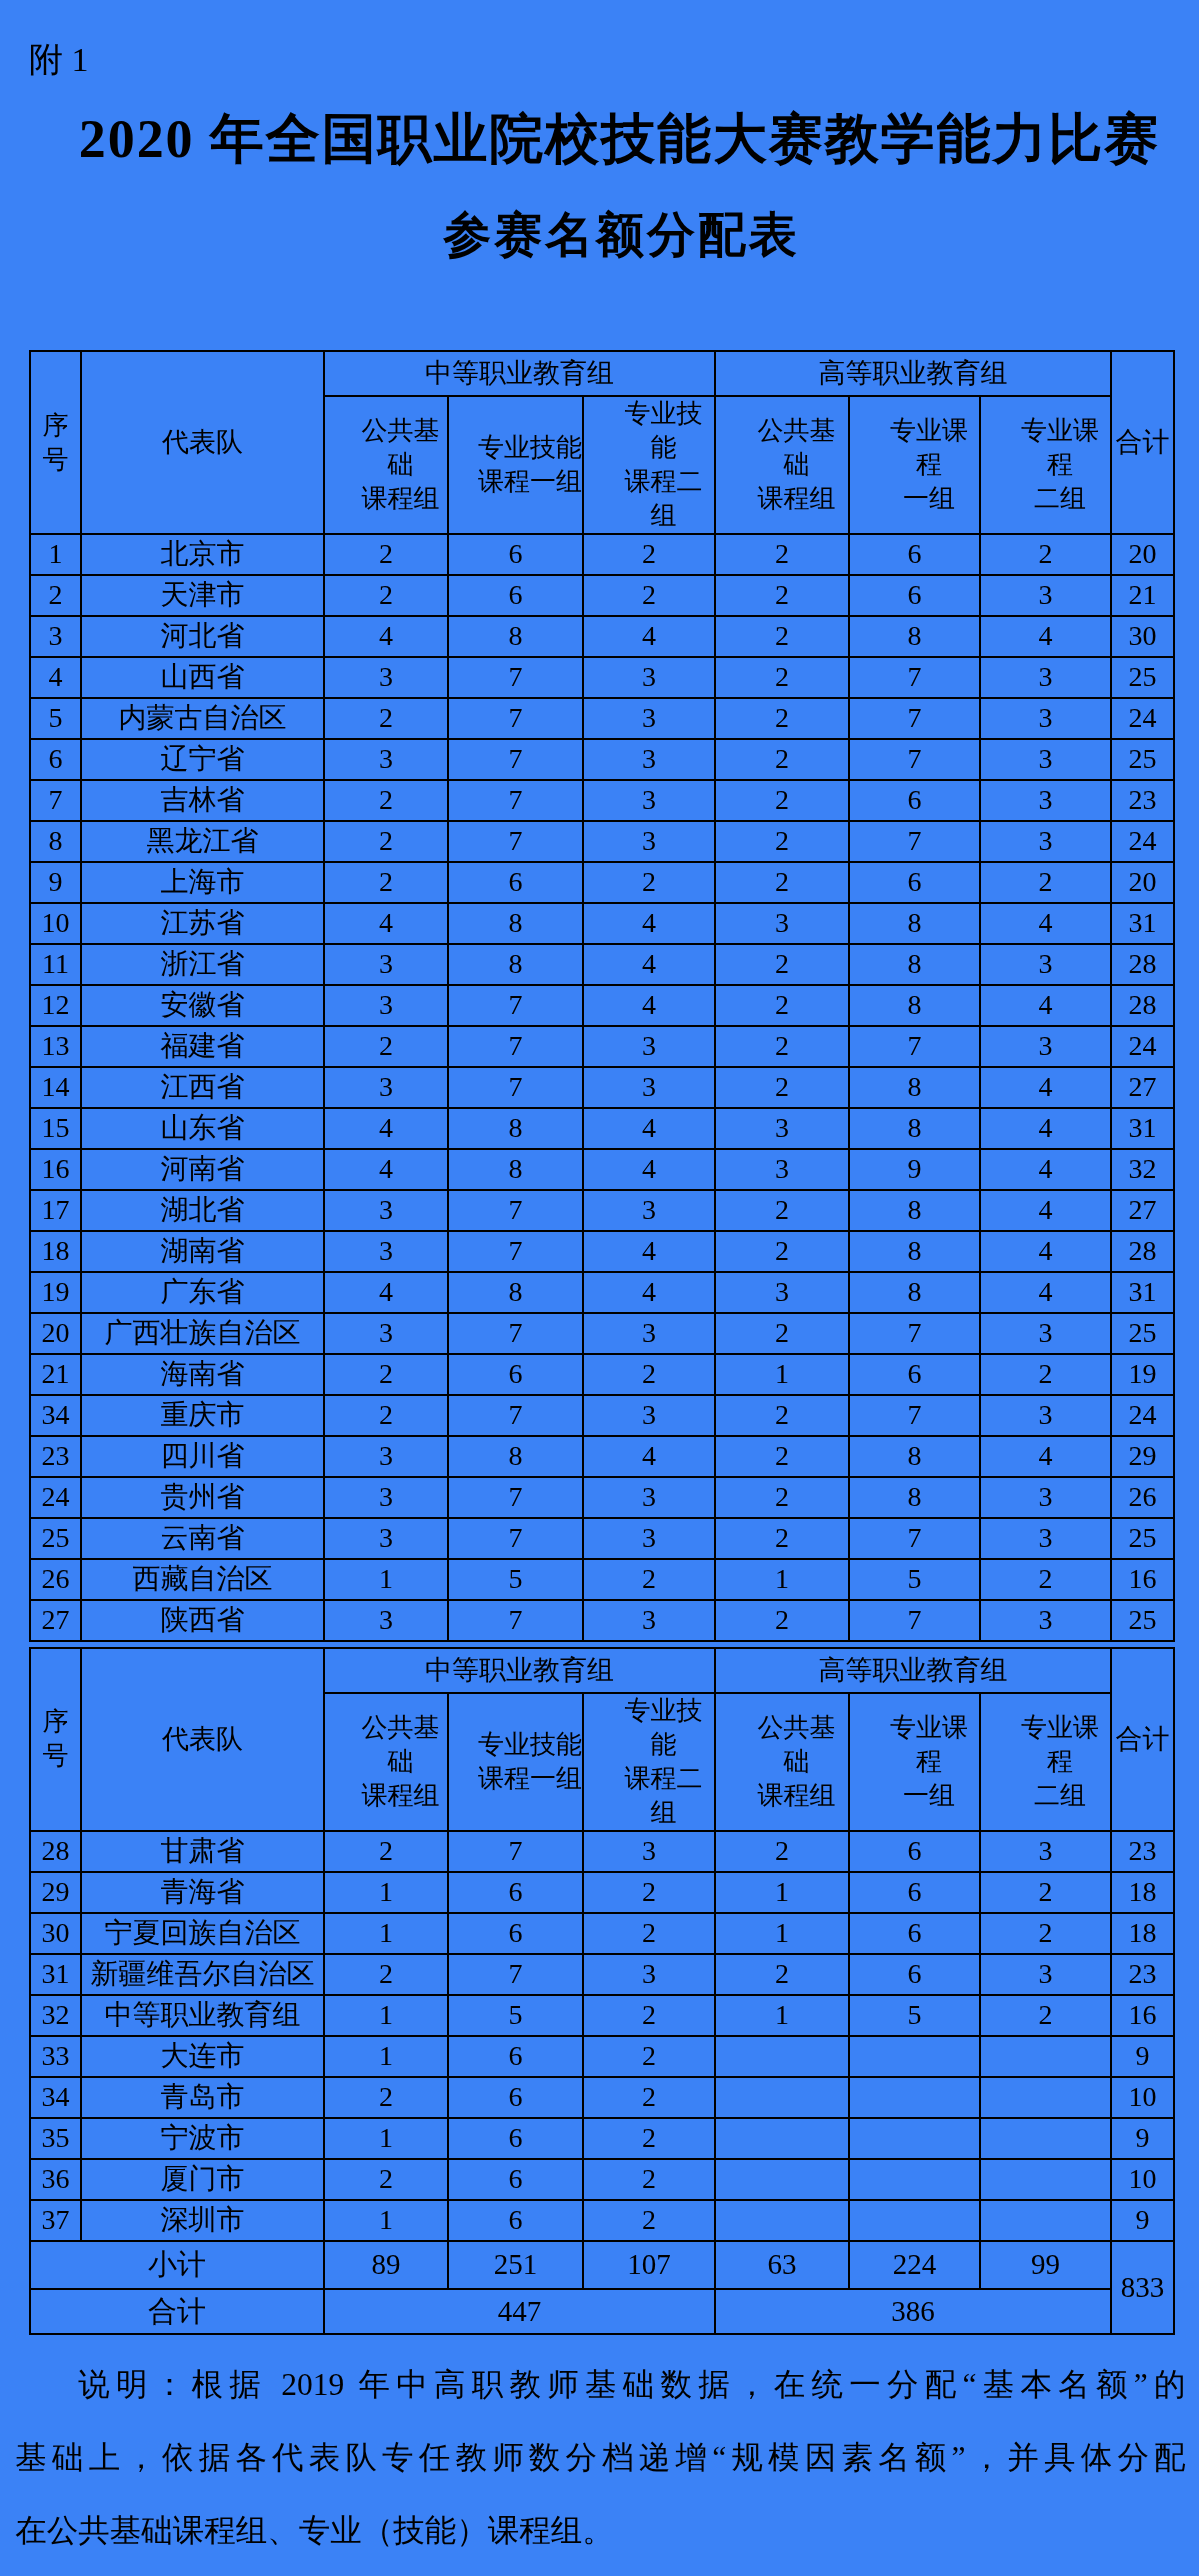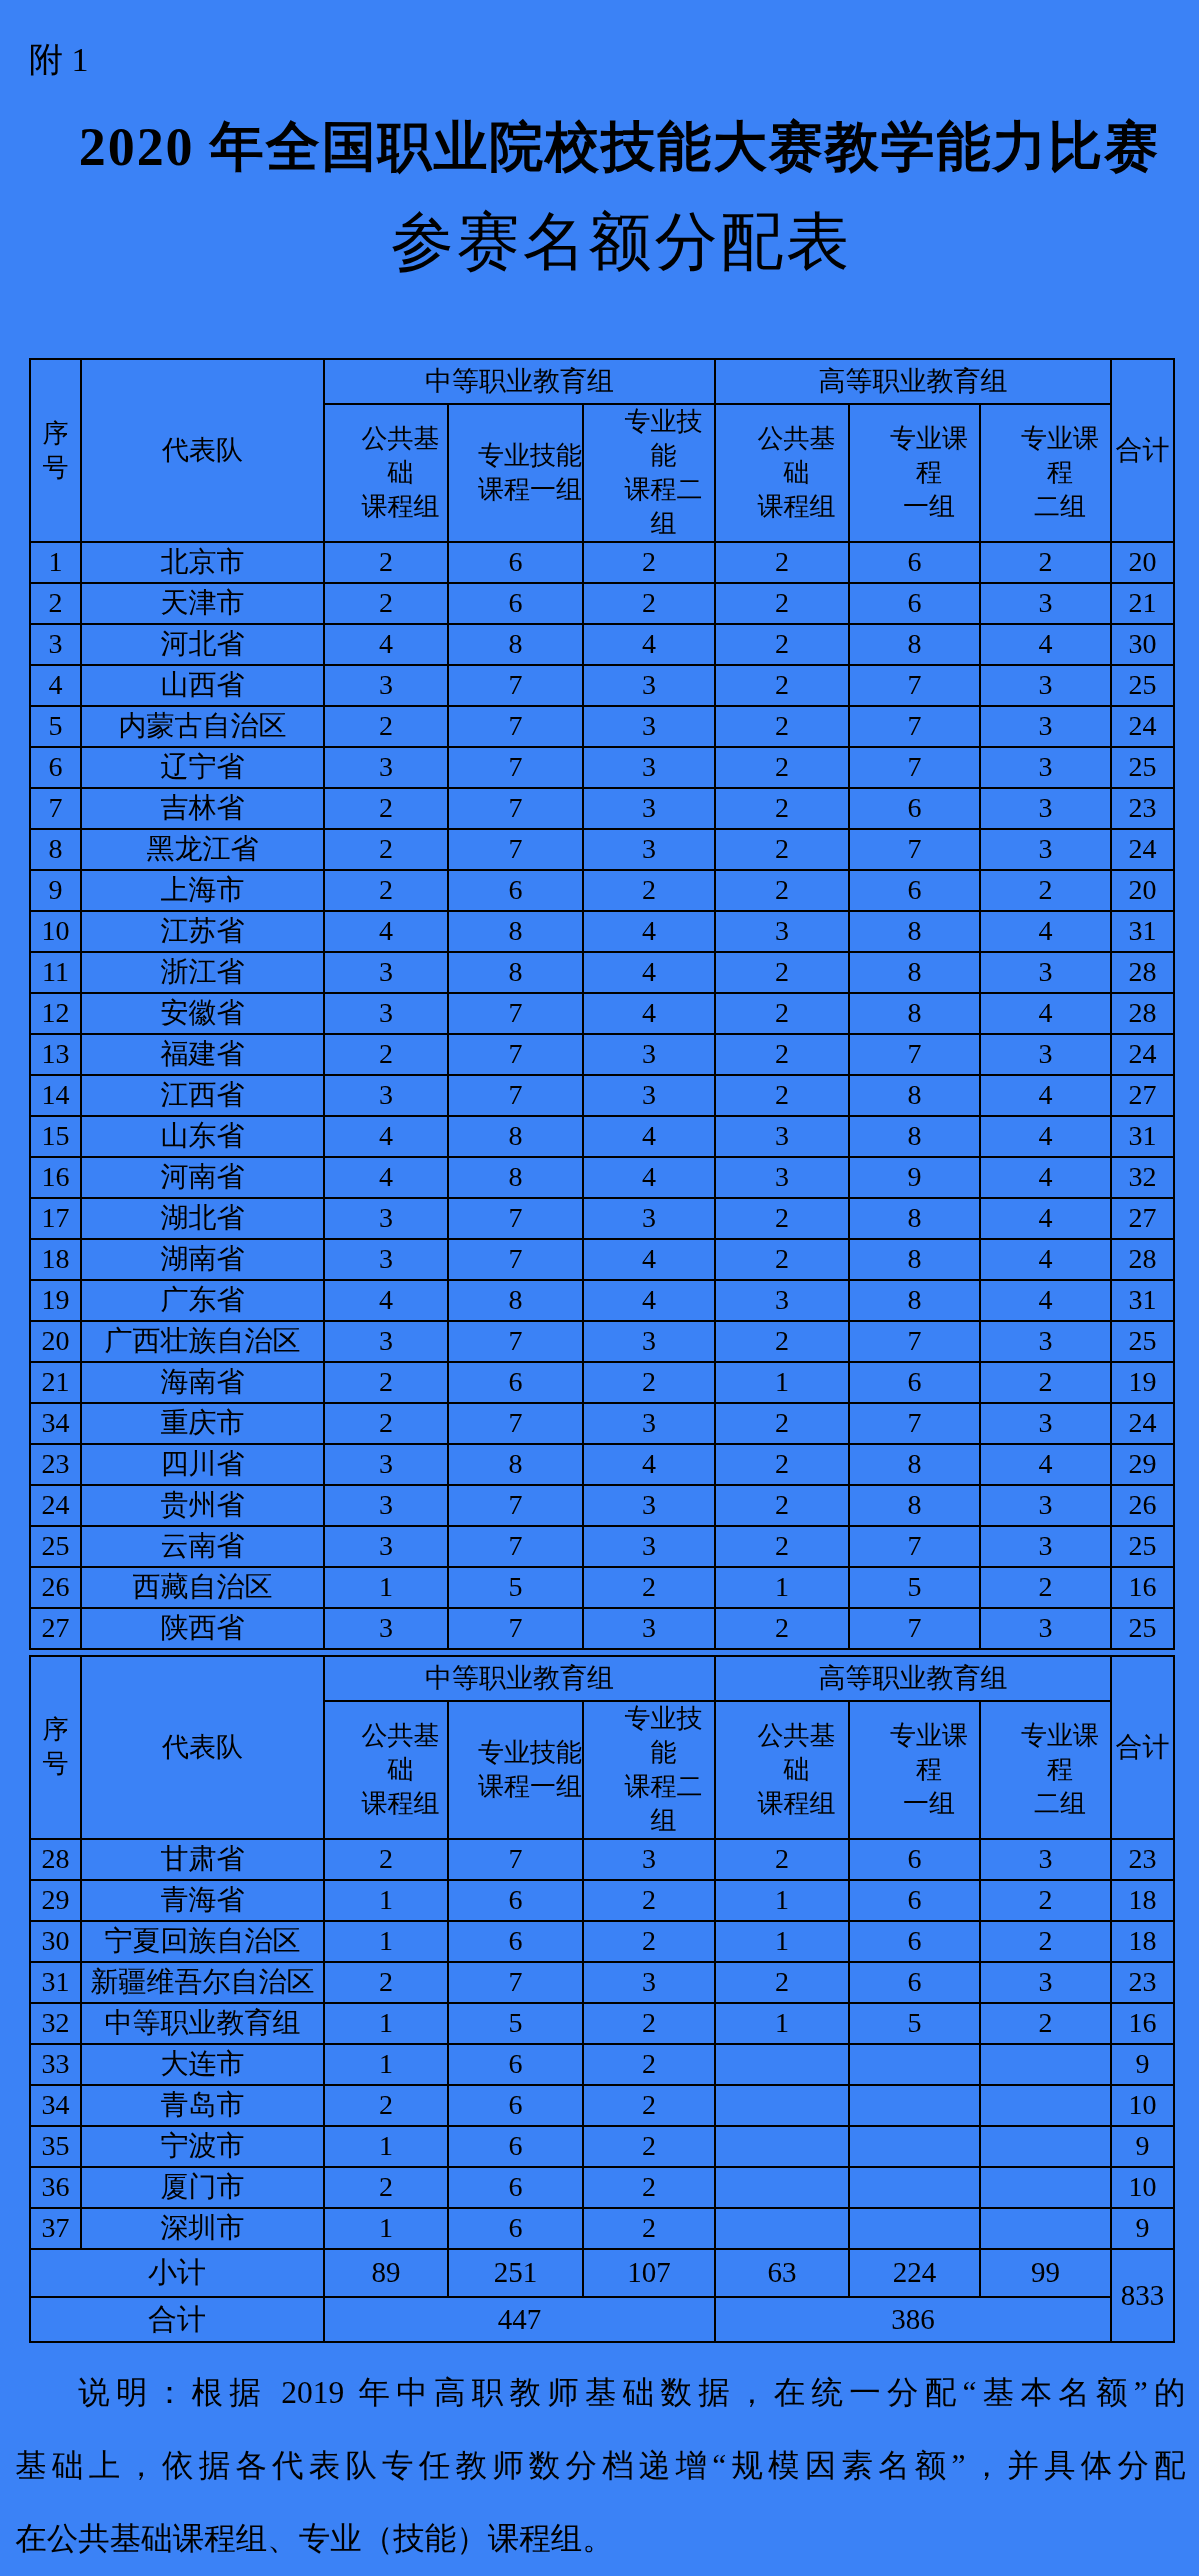--- a/index.html
+++ b/index.html
@@ -1,20 +1,20 @@
 <!DOCTYPE html>
 <html><head>
 <meta charset="utf-8">
 <style>
   html,body{margin:0;padding:0;background:#ffffff;}
   body{width:1199px;height:2576px;color:#000;font-family:"Liberation Serif","DejaVu Serif",serif;}
   .page{position:relative;width:1199px;height:2576px;overflow:hidden;background:#3b82f6;}
   .attach{margin:40px 0 0 29px;font-size:34px;line-height:40px;}
-  .title1{margin-top:36px;text-align:center;font-size:54px;font-weight:bold;letter-spacing:1.9px;line-height:63px;padding-left:40px;}
-  .title2{margin-top:32px;text-align:center;font-size:63px;font-weight:normal;letter-spacing:2.9px;line-height:63px;padding-left:44px;}
+  .title1{margin-top:28px;text-align:center;font-size:54px;font-weight:bold;letter-spacing:1.9px;line-height:63px;padding-left:40px;}
+  .title2{margin-top:32px;text-align:center;font-size:48px;font-weight:bold;letter-spacing:2.9px;line-height:63px;padding-left:44px;}
   table.quota{border-collapse:collapse;table-layout:fixed;width:1142px;margin-left:29px;}
   #table1{margin-top:84px;}
   #table2{margin-top:4.8px;}
   .quota th,.quota td{border:2.9px solid #000;text-align:center;vertical-align:middle;padding:0;font-weight:normal;font-size:28px;line-height:1.15;overflow:hidden;}
   tr.group-row{height:45px;}
   tr.group-row th{font-size:27px;}
   tr.sub-row{height:73px;}
   tr.sub-row th div{font-size:26px;line-height:34px;padding-left:29px;}
   th.seq-h div{font-size:26px;line-height:34px;}
   tbody tr.data-row{height:41px;}

